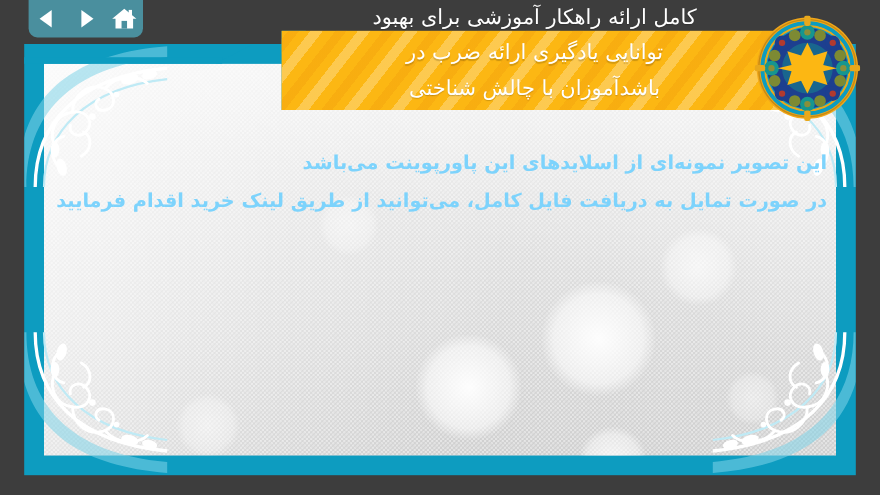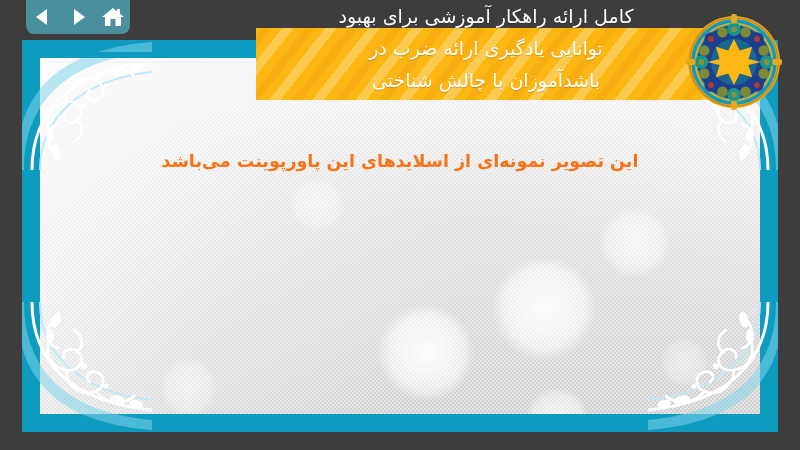--- a/index.html
+++ b/index.html
@@ -87,23 +87,23 @@
     text-shadow:0 1px 1px rgba(0,0,0,.18);
     pointer-events:none;
   }
   .title span{white-space:nowrap;}
 
   
   .medallion{position:absolute;right:18px;top:14px;width:96px;height:96px;z-index:7;}
 
   
   .body-text{
-    position:absolute;left:48px;right:48px;top:144px;
-    direction:rtl;text-align:center;
-    color:#f97316;font-size:17.5px;line-height:34px;font-weight:700;
+    position:absolute;left:48px;right:48px;top:132px;
+    direction:rtl;text-align:right;
+    color:#7dd3fc;font-size:17.5px;line-height:34px;font-weight:700;
     z-index:5;
   }
   .body-text div{white-space:nowrap;}
 </style>
 </head>
 <body>
 
 <div class="slide">
 
   <div class="frame">
@@ -197,20 +197,21 @@
         <ellipse cx="34" cy="112" rx="4.5" ry="8" transform="rotate(-16 34 112)"></ellipse>
         <ellipse cx="28" cy="96" rx="4" ry="7"></ellipse>
         <circle cx="62" cy="66" r="3"></circle>
         <circle cx="84" cy="46" r="2.6"></circle>
       </g>
     </svg>
   </div>
 
   <div class="body-text">
     <div>این تصویر نمونه‌ای از اسلایدهای این پاورپوینت می‌باشد</div>
+    <div>در صورت تمایل به دریافت فایل کامل، می‌توانید از طریق لینک خرید اقدام فرمایید</div>
   </div>
 
   <div class="topbar"></div>
   <div class="blue-strip"></div>
   <div class="banner-wedge"></div>
   <div class="banner-tab"></div>
 
   <div class="banner"></div>
 
   <div class="title">

